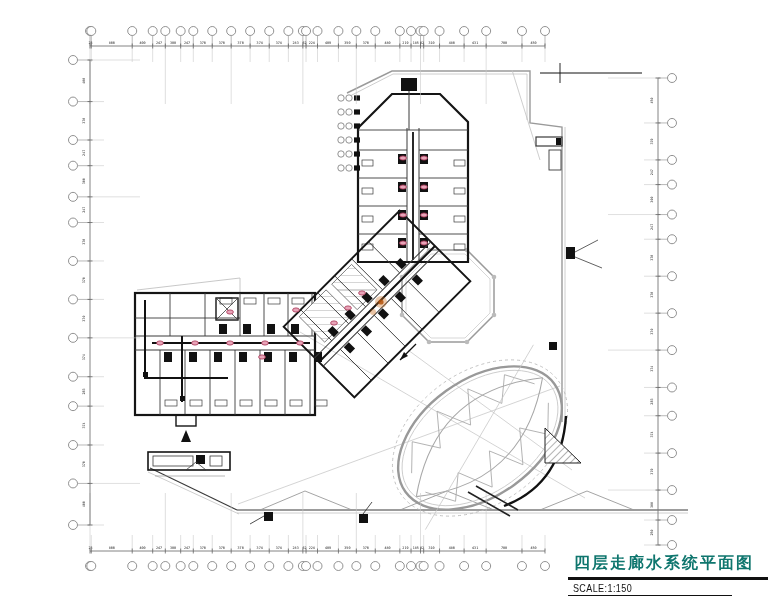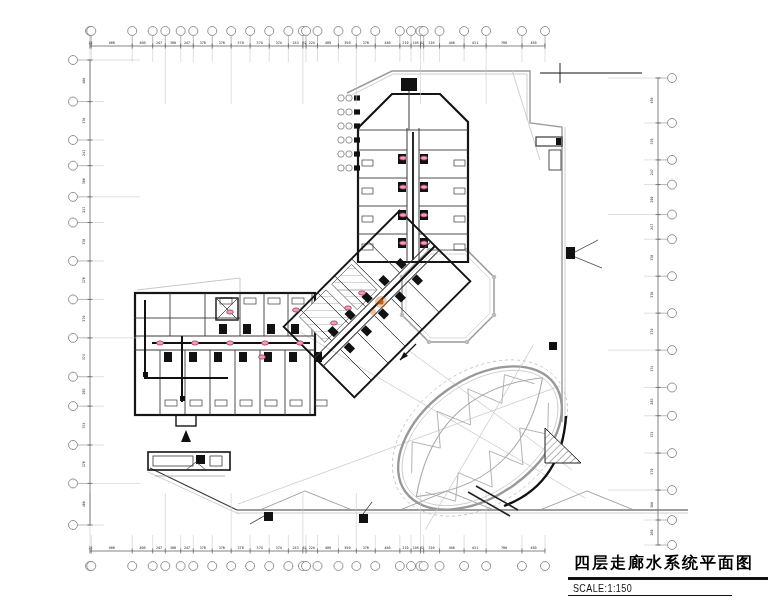--- a/index.html
+++ b/index.html
@@ -5,21 +5,21 @@
   html,body{margin:0;padding:0;background:#ffffff;}
   #stage{position:relative;width:773px;height:600px;background:#ffffff;overflow:hidden;
          font-family:"Liberation Sans", sans-serif;}
   svg{position:absolute;left:0;top:0;}
   .dimtext{font-size:3.4px;fill:#222;font-family:"DejaVu Sans Mono", monospace;}
   .wall{stroke:#151515;fill:none;}
   .thin{stroke:#3a3a3a;fill:none;}
   .lt{stroke:#9a9a9a;fill:none;}
   .xlt{stroke:#c2c2c2;fill:none;}
   #title-block{position:absolute;left:568px;top:551px;width:200px;}
-  #title-block .t1{font-size:16px;font-weight:bold;letter-spacing:2px;color:#000000;
+  #title-block .t1{font-size:16px;font-weight:bold;letter-spacing:2px;color:#0f766e;
       border-bottom:3px solid #111;padding:2px 0 3px 6px;
       font-family:"DejaVu Sans","Liberation Sans",sans-serif;}
   #title-block .t2{font-size:11px;color:#111;padding:2px 0 1px 6px;
       border-bottom:1px solid #111;letter-spacing:0.5px;
       font-family:"Liberation Sans",sans-serif;transform-origin:left center;transform:scaleX(.82);}
 </style>
 </head>
 <body>
 
 <div id="stage">

